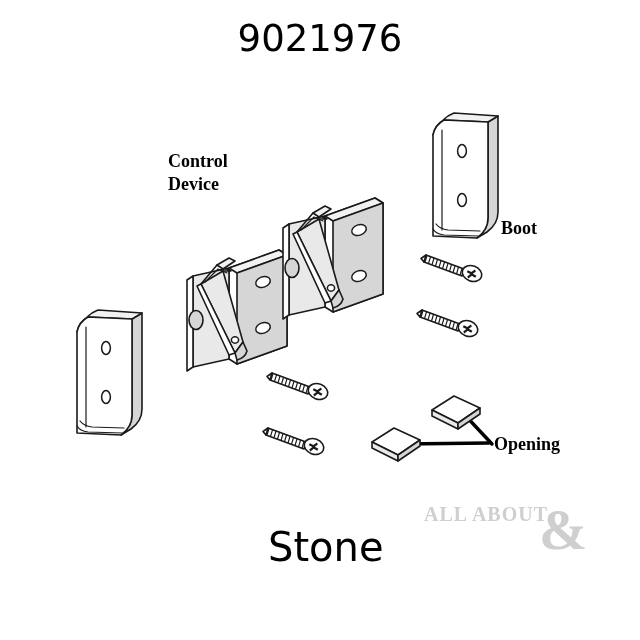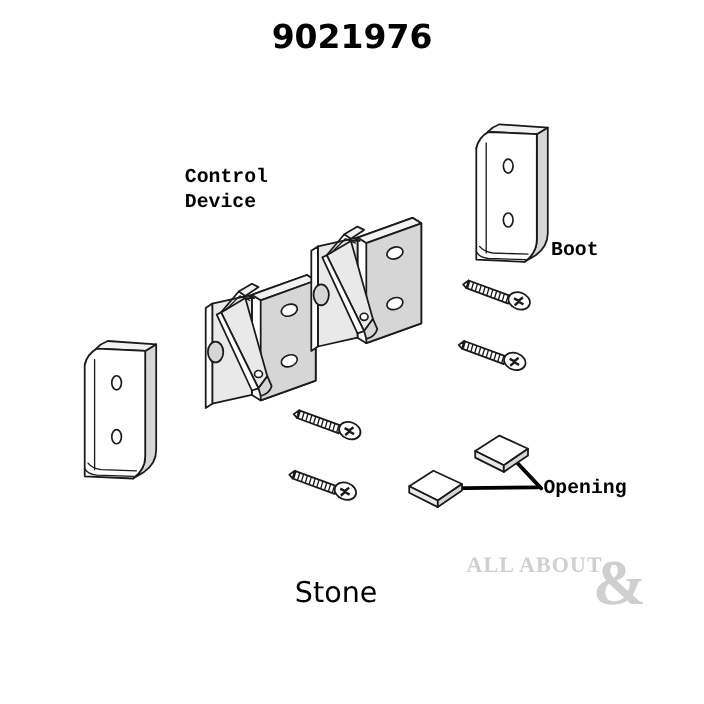--- a/index.html
+++ b/index.html
@@ -23,27 +23,27 @@
     text-align: center;
     line-height: 1.12;
   }
   #title-line1 {
     font-size: 30px;
     color: #000;
     letter-spacing: 0px;
     font-weight: 400;
   }
   #title-line2 {
-    font-size: 30px;
-    color: #000;
-    font-weight: 700;
+    font-size: 37px;
+    color: #000;
+    font-weight: 400;
   }
   .label {
     position: absolute;
-    font-family: Liberation Mono, monospace;
+    font-family: Liberation Serif, serif;
     font-weight: bold;
     font-size: 18px;
     color: #000;
     white-space: pre;
     line-height: 1.25;
   }
   #label-control-device {
     left: 168px;
     top: 150px;
     text-align: left;
@@ -54,21 +54,21 @@
     margin-top: 34px;
   }
   #label-bumper {
     left: 494px;
     top: 433px;
   }
   #label-finish {
     position: absolute;
     left: 268px;
     top: 524px;
-    font-size: 26px;
+    font-size: 40px;
     color: #000;
     font-family: "DejaVu Sans", sans-serif;
   }
   #watermark {
     position: absolute;
     left: 398px;
     top: 503px;
     width: 228px;
     height: 92px;
     color: #cfcfcf;

